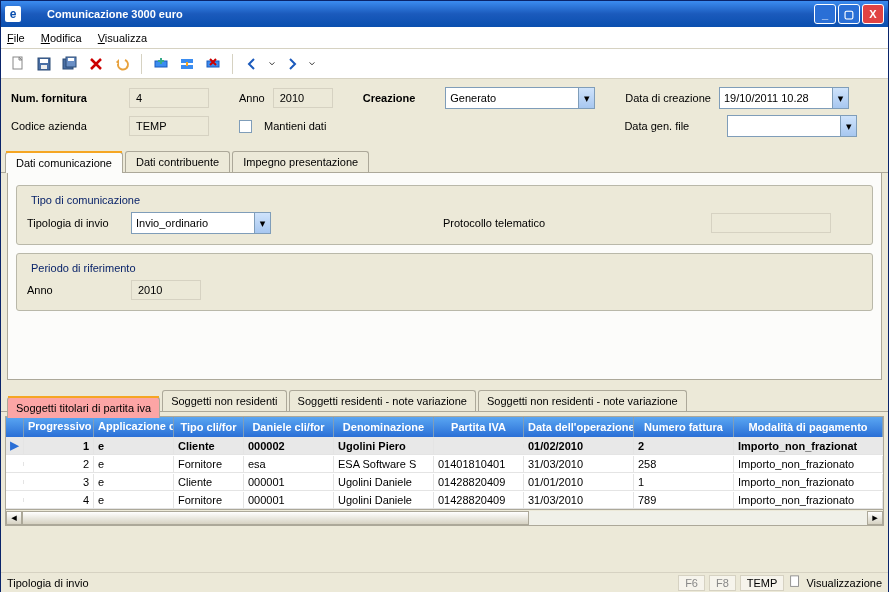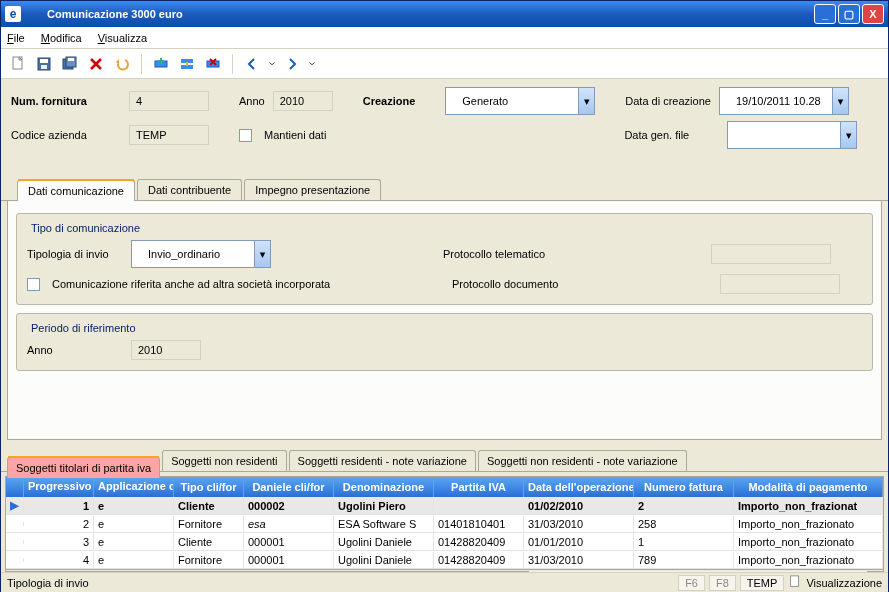--- a/index.html
+++ b/index.html
@@ -23,26 +23,26 @@
 .tool-btn { width: 22px; height: 22px; display: flex; align-items: center; justify-content: center; border: 1px solid transparent; cursor: pointer; }
 .tool-sep { width:1px; height: 20px; background: #d6d2c2; margin: 0 4px; }
 .tool-btn svg { width: 16px; height: 16px; }
 
 
 .form-area { background: #ece9d8; padding: 8px 10px; }
 .form-row { display: flex; align-items: center; margin-bottom: 6px; gap: 8px; }
 .form-label { font-weight: bold; white-space: nowrap; }
 .field { background: #ece9d8; border: 1px solid #d6d2c2; height: 20px; padding: 2px 6px; text-align: right; display: inline-flex; align-items: center; }
 .field.left { text-align: left; justify-content: flex-start; }
-.select { background: #fff; border: 1px solid #7f9db9; height: 28px; display: inline-flex; align-items: center; padding: 0 16px; position: relative; }
+.select { background: #fff; border: 1px solid #7f9db9; height: 22px; display: inline-flex; align-items: center; padding: 0 4px; position: relative; }
 .select .arrow { position: absolute; right: 0; top:0; bottom:0; width: 16px; background: linear-gradient(#cfe3fb,#a7c7f0); border-left: 1px solid #7f9db9; display: flex; align-items: center; justify-content: center; }
 .checkbox { width: 13px; height: 13px; border: 1px solid #7f9db9; background: #fff; display: inline-block; vertical-align: middle; margin-right: 4px; }
 
 
-.tabstrip { display: flex; align-items: flex-end; padding: 0 16px; margin-top: 16px; border-bottom: 1px solid #aca899; background: #ece9d8; }
+.tabstrip { display: flex; align-items: flex-end; padding: 0 4px; margin-top: 0; border-bottom: 1px solid #aca899; background: #ece9d8; }
 .tab { padding: 4px 10px; border: 1px solid #aca899; border-bottom: none; background: #ece9d8; margin-right: 2px; position: relative; cursor: pointer; border-radius: 3px 3px 0 0; }
 .tab.active { background: #fcfcfa; top: 1px; }
 .tab.active::before { content:""; position:absolute; top:-2px; left:0; right:0; height:2px; background: #f5a623; }
 
 
 .fset { border: 1px solid #b9b8a9; margin: 8px; padding: 8px 10px 10px; border-radius: 3px; background: #ece9d8; }
 .fset .legend { color: #0a246a; font-weight: normal; margin-top: -15px; background: #ece9d8; display: inline-block; padding: 0 4px; }
 .fset-row { display: flex; align-items: center; margin-top: 6px; gap: 8px; }
 .beige-field { background: #ece9d8; border: 1px solid #d6d2c2; width: 120px; height: 20px; }
 
@@ -216,26 +216,20 @@
     <div class="fset-row">
       <span style="width:96px">Tipologia di invio</span>
       <div class="select" style="width:140px">
         <span>Invio_ordinario</span>
         <span class="arrow">▾</span>
       </div>
       <span style="width:156px"></span>
       <span style="width:260px">Protocollo telematico</span>
       <div class="beige-field"></div>
     </div>
-    <div class="fset-row">
-      <span class="checkbox"></span>
-      <span style="width:392px">Comunicazione riferita anche ad altra società incorporata</span>
-      <span style="width:260px">Protocollo documento</span>
-      <div class="beige-field"></div>
-    </div>
   </div>
 
   <div class="fset">
     <div class="legend">Periodo di riferimento</div>
     <div class="fset-row">
       <span style="width:96px">Anno</span>
       <span class="field" style="width:70px">2010</span>
     </div>
   </div>
   <div style="height:60px"></div>
@@ -272,21 +266,21 @@
         <div class="gcell" style="width:90px;font-weight:bold;"></div>
         <div class="gcell" style="width:110px;font-weight:bold;">01/02/2010</div>
         <div class="gcell" style="width:100px;font-weight:bold;">2</div>
         <div class="gcell" style="flex:1;font-weight:bold;">Importo_non_frazionat</div>
       </div>
       <div class="grid-row">
         <div class="gcell row-marker"></div>
         <div class="gcell" style="width:70px;text-align:right;">2</div>
         <div class="gcell" style="width:80px;">e</div>
         <div class="gcell" style="width:70px;">Fornitore</div>
-        <div class="gcell" style="width:90px;font-style:italic;">esa</div>
+        <div class="gcell" style="width:90px;">esa</div>
         <div class="gcell" style="width:100px;">ESA Software S</div>
         <div class="gcell" style="width:90px;">01401810401</div>
         <div class="gcell" style="width:110px;">31/03/2010</div>
         <div class="gcell" style="width:100px;">258</div>
         <div class="gcell" style="flex:1;">Importo_non_frazionato</div>
       </div>
       <div class="grid-row">
         <div class="gcell row-marker"></div>
         <div class="gcell" style="width:70px;text-align:right;">3</div>
         <div class="gcell" style="width:80px;">e</div>

